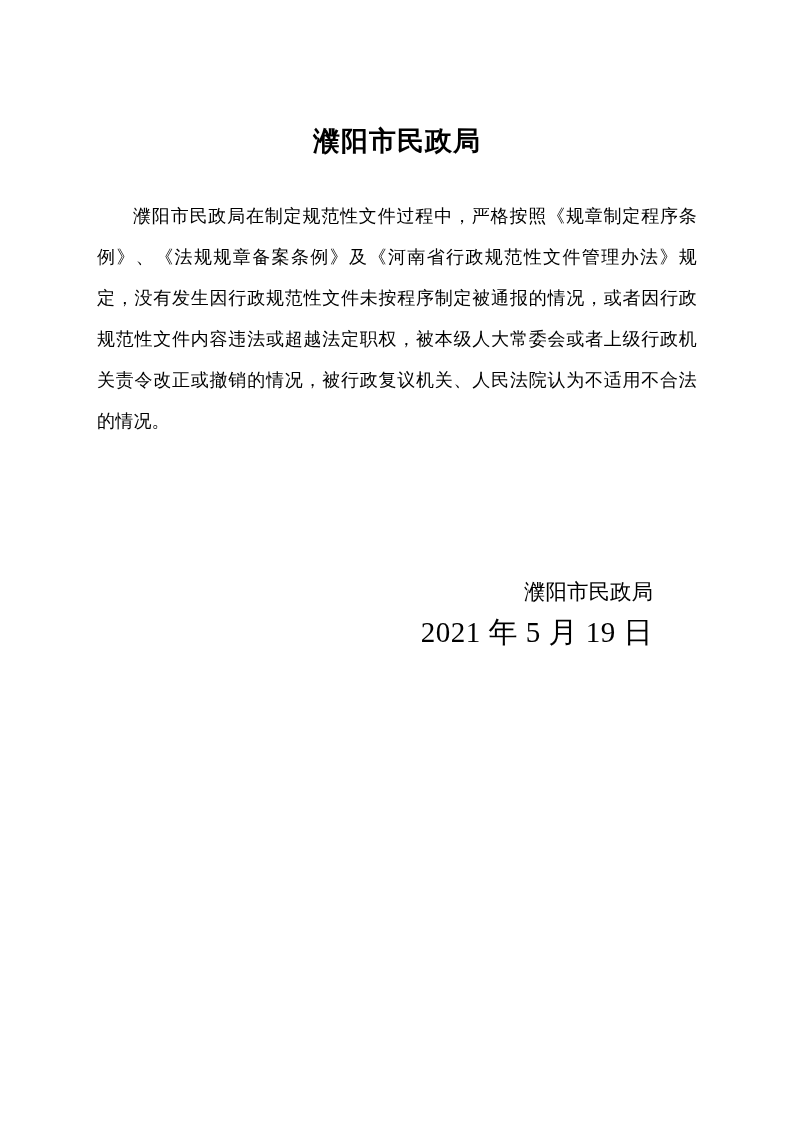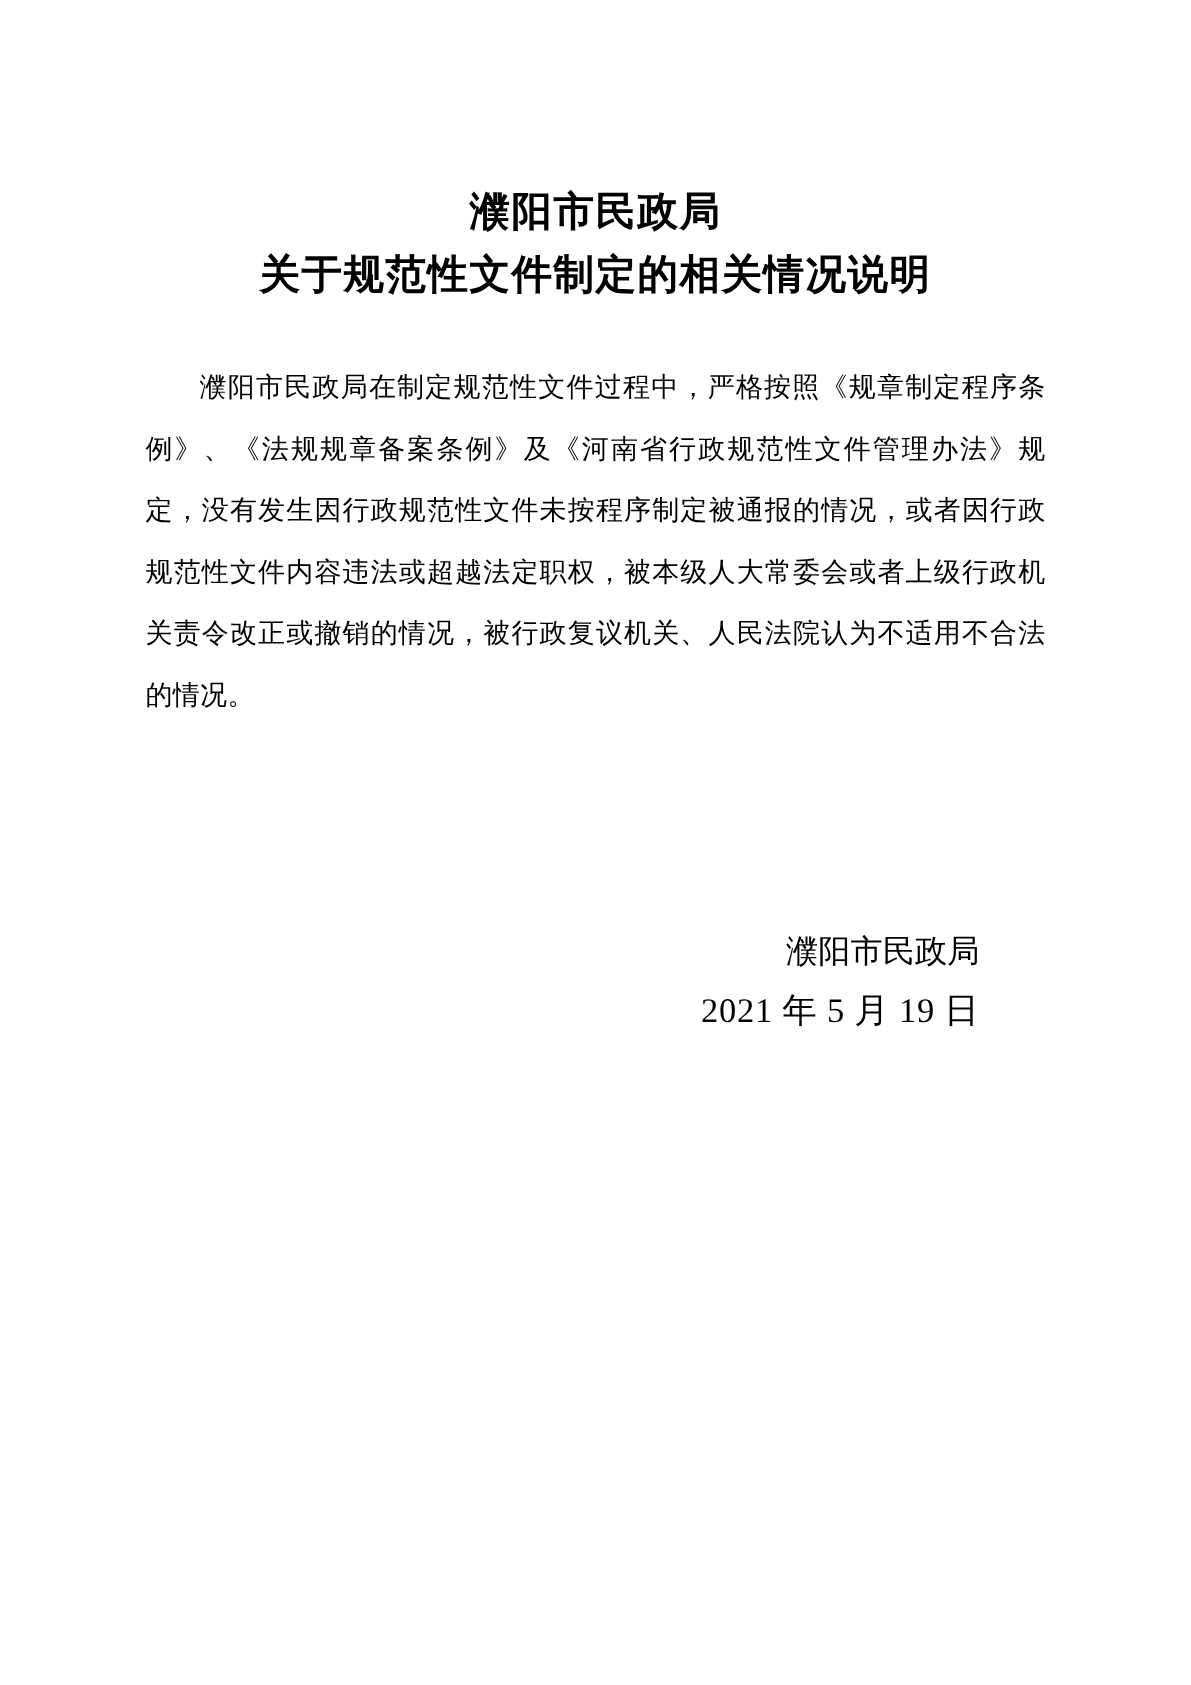--- a/index.html
+++ b/index.html
@@ -49,33 +49,32 @@
     margin: 130px auto 0 auto;
     width: 600px;
     text-align: right;
     padding-right: 88px;
   }
   .sign-org {
     font-size: 21.5px;
     line-height: 40px;
   }
   .sign-date {
-    font-size: 23px;
+    font-size: 29px;
     line-height: 40px;
     letter-spacing: 0.5px;
   }
 </style>
 </head>
 <body>
 
 <div class="page">
 
   <div class="title-block">
     <div class="title-line">濮阳市民政局</div>
-    <div class="title-line">关于规范性文件制定的相关情况说明</div>
   </div>
 
   <div class="body-block">
     <p class="body-para">濮阳市民政局在制定规范性文件过程中，严格按照《规章制定程序条例》、《法规规章备案条例》及《河南省行政规范性文件管理办法》规定，没有发生因行政规范性文件未按程序制定被通报的情况，或者因行政规范性文件内容违法或超越法定职权，被本级人大常委会或者上级行政机关责令改正或撤销的情况，被行政复议机关、人民法院认为不适用不合法的情况。</p>
   </div>
 
   <div class="sign-block">
     <div class="sign-org">濮阳市民政局</div>
     <div class="sign-date">2021 年 5 月 19 日</div>
   </div>

